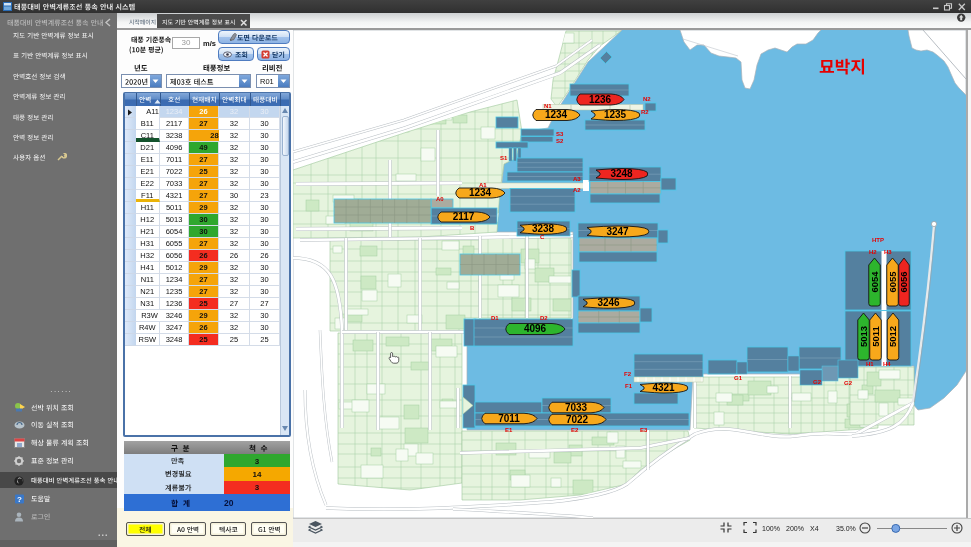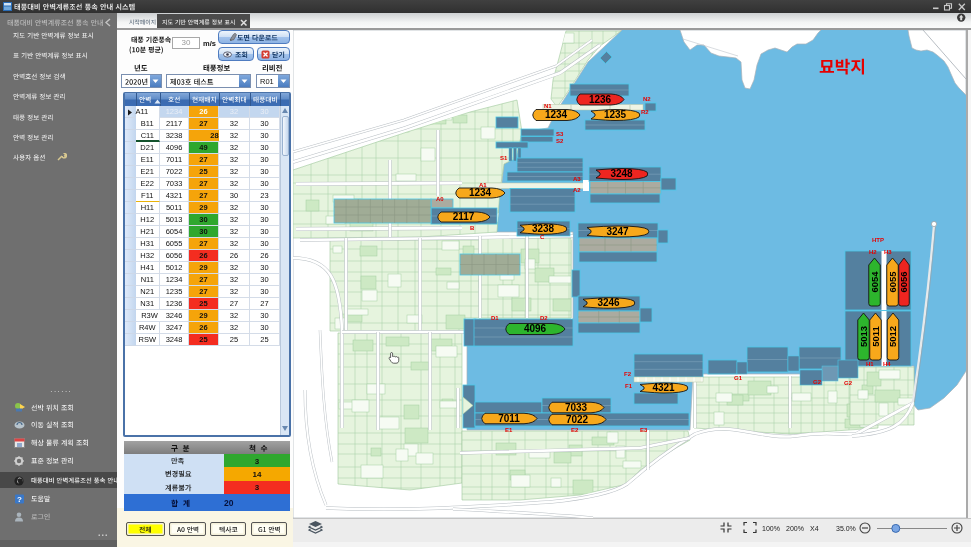--- a/index.html
+++ b/index.html
@@ -216,33 +216,33 @@
 <svg style="position:absolute;left:252.7px;top:95.4px" width="27" height="10" viewBox="0 0 27 10">
     <path transform="translate(0,7.1)" d="M0.5 -1.5H0.9Q1.4 -1.5 1.8 -1.5Q2.1 -1.5 2.5 -1.5Q2.8 -1.6 3.1 -1.6L3.2 -1.1Q2.9 -1.0 2.5 -1.0Q2.2 -0.9 1.8 -0.9Q1.4 -0.9 0.9 -0.9H0.5ZM0.5 -4.9H3.0V-4.3H1.2V-1.3H0.5ZM1.0 -3.3H2.9V-2.7H1.0ZM4.9 -5.6H5.5V0.6H4.9ZM4.0 -3.2H5.1V-2.6H4.0ZM3.5 -5.5H4.2V0.3H3.5Z M6.5 -2.6H12.0V-2.1H6.5ZM7.0 -5.4H11.5V-4.8H7.0ZM7.0 -3.7H11.5V-3.1H7.0ZM7.8 -5.1H8.5V-3.3H7.8ZM9.9 -5.1H10.6V-3.3H9.9ZM9.2 -1.6Q10.2 -1.6 10.8 -1.3Q11.3 -1.0 11.3 -0.5Q11.3 -0.0 10.8 0.3Q10.2 0.5 9.2 0.5Q8.2 0.5 7.7 0.3Q7.1 -0.0 7.1 -0.5Q7.1 -1.0 7.7 -1.3Q8.2 -1.6 9.2 -1.6ZM9.2 -1.0Q8.6 -1.0 8.2 -0.9Q7.8 -0.8 7.8 -0.5Q7.8 -0.3 8.0 -0.2Q8.2 -0.1 8.5 -0.0Q8.8 0.0 9.2 0.0Q9.7 0.0 10.0 -0.0Q10.3 -0.1 10.5 -0.2Q10.6 -0.3 10.6 -0.5Q10.6 -0.8 10.3 -0.9Q9.9 -1.0 9.2 -1.0ZM8.9 -2.3H9.6V-1.4H8.9Z M17.2 -5.6H17.9V0.6H17.2ZM16.2 -3.2H17.4V-2.6H16.2ZM15.8 -5.4H16.5V0.2H15.8ZM12.8 -1.5H13.2Q13.7 -1.5 14.0 -1.5Q14.4 -1.5 14.7 -1.5Q15.1 -1.6 15.4 -1.7L15.5 -1.1Q15.1 -1.0 14.8 -1.0Q14.4 -0.9 14.0 -0.9Q13.7 -0.9 13.2 -0.9H12.8ZM12.8 -4.8H15.1V-4.3H13.5V-1.2H12.8Z M23.1 -5.6H23.8V0.6H23.1ZM19.1 -5.1H19.8V-3.5H21.4V-5.1H22.1V-0.9H19.1ZM19.8 -3.0V-1.5H21.4V-3.0Z" fill="#fff"></path>
   </svg>
 <svg class="abs" style="left:153.5px;top:99px" width="7" height="5">
     <path d="M3.5 0.5 L6.5 4.5 H0.5 Z" fill="#dce8f8"></path>
   </svg>
 <div class="abs" style="left:125px;top:105.5px;width:10.5px;height:12.0px;background:linear-gradient(90deg,#dfeafa,#c2d6ee);border-bottom:1px solid #cdd8e8"></div>
 <svg class="abs" style="left:127px;top:108.5px" width="6" height="7">
     <path d="M1 0.5 L5 3.5 L1 6.5 Z" fill="#1a1a1a"></path>
   </svg>
-<div class="abs" style="left:135.5px;top:105.5px;width:24.5px;height:18px;background:#ffffff;border-bottom:1px solid #d4dce8;border-right:1px solid #d4dce8;color:#111;font-weight:normal;font-size:7.5px;line-height:12.0px;text-align:left">A11</div>
+<div class="abs" style="left:135.5px;top:105.5px;width:24.5px;height:18px;background:#ffffff;border-bottom:1px solid #d4dce8;border-right:1px solid #d4dce8;color:#111;font-weight:normal;font-size:7.5px;line-height:12.0px;text-align:right">A11</div>
 <div class="abs" style="left:160px;top:105.5px;width:29px;height:12.0px;background:#c3d7ef;border-bottom:1px solid #d4dce8;border-right:1px solid #d4dce8;color:#e9eef6;font-weight:normal;font-size:7.5px;line-height:12.0px;text-align:center">1234</div>
 <div class="abs" style="left:189px;top:105.5px;width:30px;height:12.0px;background:#f5a40a;border-bottom:1px solid #d4dce8;border-right:1px solid #d4dce8;color:#fdfdee;font-weight:bold;font-size:7.5px;line-height:12.0px;text-align:center">26</div>
 <div class="abs" style="left:219px;top:105.5px;width:31px;height:12.0px;background:#c3d7ef;border-bottom:1px solid #d4dce8;border-right:1px solid #d4dce8;color:#e9eef6;font-weight:normal;font-size:7.5px;line-height:12.0px;text-align:center">32</div>
 <div class="abs" style="left:250px;top:105.5px;width:30px;height:12.0px;background:#c3d7ef;border-bottom:1px solid #d4dce8;border-right:1px solid #d4dce8;color:#e9eef6;font-weight:normal;font-size:7.5px;line-height:12.0px;text-align:center">30</div>
 <div class="abs" style="left:125px;top:117.5px;width:10.5px;height:12.0px;background:linear-gradient(90deg,#dfeafa,#c2d6ee);border-bottom:1px solid #cdd8e8"></div>
 <div class="abs" style="left:135.5px;top:117.5px;width:24.5px;height:12.0px;background:#ffffff;border-bottom:1px solid #d4dce8;border-right:1px solid #d4dce8;color:#111;font-weight:normal;font-size:7.5px;line-height:12.0px;text-align:center">B11</div>
 <div class="abs" style="left:160px;top:117.5px;width:29px;height:12.0px;background:#ffffff;border-bottom:1px solid #d4dce8;border-right:1px solid #d4dce8;color:#111;font-weight:normal;font-size:7.5px;line-height:12.0px;text-align:center">2117</div>
 <div class="abs" style="left:189px;top:117.5px;width:30px;height:12.0px;background:#f5a40a;border-bottom:1px solid #d4dce8;border-right:1px solid #d4dce8;color:#111;font-weight:bold;font-size:7.5px;line-height:12.0px;text-align:center">27</div>
 <div class="abs" style="left:219px;top:117.5px;width:31px;height:12.0px;background:#ffffff;border-bottom:1px solid #d4dce8;border-right:1px solid #d4dce8;color:#111;font-weight:normal;font-size:7.5px;line-height:12.0px;text-align:center">32</div>
 <div class="abs" style="left:250px;top:117.5px;width:30px;height:12.0px;background:#ffffff;border-bottom:1px solid #d4dce8;border-right:1px solid #d4dce8;color:#111;font-weight:normal;font-size:7.5px;line-height:12.0px;text-align:center">30</div>
 <div class="abs" style="left:125px;top:129.5px;width:10.5px;height:12.0px;background:linear-gradient(90deg,#dfeafa,#c2d6ee);border-bottom:1px solid #cdd8e8"></div>
-<div class="abs" style="left:135.5px;top:129.5px;width:24.5px;height:12.0px;background:#ffffff;border-bottom:2px solid #14532d;border-right:1px solid #d4dce8;color:#111;font-weight:normal;font-size:7.5px;line-height:12.0px;text-align:center">C11</div>
+<div class="abs" style="left:135.5px;top:129.5px;width:24.5px;height:12.0px;background:#ffffff;border-bottom:4px solid #14532d;border-right:1px solid #d4dce8;color:#111;font-weight:normal;font-size:7.5px;line-height:12.0px;text-align:center">C11</div>
 <div class="abs" style="left:160px;top:129.5px;width:29px;height:12.0px;background:#ffffff;border-bottom:1px solid #d4dce8;border-right:1px solid #d4dce8;color:#111;font-weight:normal;font-size:7.5px;line-height:12.0px;text-align:center">3238</div>
 <div class="abs" style="left:189px;top:129.5px;width:52px;height:12.0px;background:#f5a40a;border-bottom:1px solid #d4dce8;border-right:1px solid #d4dce8;color:#111;font-weight:bold;font-size:7.5px;line-height:12.0px;text-align:center">28</div>
 <div class="abs" style="left:219px;top:129.5px;width:31px;height:12.0px;background:#ffffff;border-bottom:1px solid #d4dce8;border-right:1px solid #d4dce8;color:#111;font-weight:normal;font-size:7.5px;line-height:12.0px;text-align:center">32</div>
 <div class="abs" style="left:250px;top:129.5px;width:30px;height:12.0px;background:#ffffff;border-bottom:1px solid #d4dce8;border-right:1px solid #d4dce8;color:#111;font-weight:normal;font-size:7.5px;line-height:12.0px;text-align:center">30</div>
 <div class="abs" style="left:125px;top:141.5px;width:10.5px;height:12.0px;background:linear-gradient(90deg,#dfeafa,#c2d6ee);border-bottom:1px solid #cdd8e8"></div>
 <div class="abs" style="left:135.5px;top:141.5px;width:24.5px;height:12.0px;background:#ffffff;border-bottom:1px solid #d4dce8;border-right:1px solid #d4dce8;color:#111;font-weight:normal;font-size:7.5px;line-height:12.0px;text-align:center">D21</div>
 <div class="abs" style="left:160px;top:141.5px;width:29px;height:12.0px;background:#ffffff;border-bottom:1px solid #d4dce8;border-right:1px solid #d4dce8;color:#111;font-weight:normal;font-size:7.5px;line-height:12.0px;text-align:center">4096</div>
 <div class="abs" style="left:189px;top:141.5px;width:30px;height:12.0px;background:#2fa72e;border-bottom:1px solid #d4dce8;border-right:1px solid #d4dce8;color:#111;font-weight:bold;font-size:7.5px;line-height:12.0px;text-align:center">49</div>
 <div class="abs" style="left:219px;top:141.5px;width:31px;height:12.0px;background:#ffffff;border-bottom:1px solid #d4dce8;border-right:1px solid #d4dce8;color:#111;font-weight:normal;font-size:7.5px;line-height:12.0px;text-align:center">32</div>
 <div class="abs" style="left:250px;top:141.5px;width:30px;height:12.0px;background:#ffffff;border-bottom:1px solid #d4dce8;border-right:1px solid #d4dce8;color:#111;font-weight:normal;font-size:7.5px;line-height:12.0px;text-align:center">30</div>
@@ -258,21 +258,21 @@
 <div class="abs" style="left:189px;top:165.5px;width:30px;height:12.0px;background:#f5a40a;border-bottom:1px solid #d4dce8;border-right:1px solid #d4dce8;color:#111;font-weight:bold;font-size:7.5px;line-height:12.0px;text-align:center">25</div>
 <div class="abs" style="left:219px;top:165.5px;width:31px;height:12.0px;background:#ffffff;border-bottom:1px solid #d4dce8;border-right:1px solid #d4dce8;color:#111;font-weight:normal;font-size:7.5px;line-height:12.0px;text-align:center">32</div>
 <div class="abs" style="left:250px;top:165.5px;width:30px;height:12.0px;background:#ffffff;border-bottom:1px solid #d4dce8;border-right:1px solid #d4dce8;color:#111;font-weight:normal;font-size:7.5px;line-height:12.0px;text-align:center">30</div>
 <div class="abs" style="left:125px;top:177.5px;width:10.5px;height:12.0px;background:linear-gradient(90deg,#dfeafa,#c2d6ee);border-bottom:1px solid #cdd8e8"></div>
 <div class="abs" style="left:135.5px;top:177.5px;width:24.5px;height:12.0px;background:#ffffff;border-bottom:1px solid #d4dce8;border-right:1px solid #d4dce8;color:#111;font-weight:normal;font-size:7.5px;line-height:12.0px;text-align:center">E22</div>
 <div class="abs" style="left:160px;top:177.5px;width:29px;height:12.0px;background:#ffffff;border-bottom:1px solid #d4dce8;border-right:1px solid #d4dce8;color:#111;font-weight:normal;font-size:7.5px;line-height:12.0px;text-align:center">7033</div>
 <div class="abs" style="left:189px;top:177.5px;width:30px;height:12.0px;background:#f5a40a;border-bottom:1px solid #d4dce8;border-right:1px solid #d4dce8;color:#111;font-weight:bold;font-size:7.5px;line-height:12.0px;text-align:center">27</div>
 <div class="abs" style="left:219px;top:177.5px;width:31px;height:12.0px;background:#ffffff;border-bottom:1px solid #d4dce8;border-right:1px solid #d4dce8;color:#111;font-weight:normal;font-size:7.5px;line-height:12.0px;text-align:center">32</div>
 <div class="abs" style="left:250px;top:177.5px;width:30px;height:12.0px;background:#ffffff;border-bottom:1px solid #d4dce8;border-right:1px solid #d4dce8;color:#111;font-weight:normal;font-size:7.5px;line-height:12.0px;text-align:center">30</div>
 <div class="abs" style="left:125px;top:189.5px;width:10.5px;height:12.0px;background:linear-gradient(90deg,#dfeafa,#c2d6ee);border-bottom:1px solid #cdd8e8"></div>
-<div class="abs" style="left:135.5px;top:189.5px;width:24.5px;height:12.0px;background:#ffffff;border-bottom:1px solid #eab308;border-right:1px solid #d4dce8;color:#111;font-weight:normal;font-size:7.5px;line-height:12.0px;text-align:center">F11</div>
+<div class="abs" style="left:135.5px;top:189.5px;width:24.5px;height:12.0px;background:#ffffff;border-bottom:3px solid #eab308;border-right:1px solid #d4dce8;color:#111;font-weight:normal;font-size:7.5px;line-height:12.0px;text-align:center">F11</div>
 <div class="abs" style="left:160px;top:189.5px;width:29px;height:12.0px;background:#ffffff;border-bottom:1px solid #d4dce8;border-right:1px solid #d4dce8;color:#111;font-weight:normal;font-size:7.5px;line-height:12.0px;text-align:center">4321</div>
 <div class="abs" style="left:189px;top:189.5px;width:30px;height:12.0px;background:#f5a40a;border-bottom:1px solid #d4dce8;border-right:1px solid #d4dce8;color:#111;font-weight:bold;font-size:7.5px;line-height:12.0px;text-align:center">27</div>
 <div class="abs" style="left:219px;top:189.5px;width:31px;height:12.0px;background:#ffffff;border-bottom:1px solid #d4dce8;border-right:1px solid #d4dce8;color:#111;font-weight:normal;font-size:7.5px;line-height:12.0px;text-align:center">30</div>
 <div class="abs" style="left:250px;top:189.5px;width:30px;height:12.0px;background:#ffffff;border-bottom:1px solid #d4dce8;border-right:1px solid #d4dce8;color:#111;font-weight:normal;font-size:7.5px;line-height:12.0px;text-align:center">23</div>
 <div class="abs" style="left:125px;top:201.5px;width:10.5px;height:12.0px;background:linear-gradient(90deg,#dfeafa,#c2d6ee);border-bottom:1px solid #cdd8e8"></div>
 <div class="abs" style="left:135.5px;top:201.5px;width:24.5px;height:12.0px;background:#ffffff;border-bottom:1px solid #d4dce8;border-right:1px solid #d4dce8;color:#111;font-weight:normal;font-size:7.5px;line-height:12.0px;text-align:center">H11</div>
 <div class="abs" style="left:160px;top:201.5px;width:29px;height:12.0px;background:#ffffff;border-bottom:1px solid #d4dce8;border-right:1px solid #d4dce8;color:#111;font-weight:normal;font-size:7.5px;line-height:12.0px;text-align:center">5011</div>
 <div class="abs" style="left:189px;top:201.5px;width:30px;height:12.0px;background:#f5a40a;border-bottom:1px solid #d4dce8;border-right:1px solid #d4dce8;color:#111;font-weight:bold;font-size:7.5px;line-height:12.0px;text-align:center">29</div>
 <div class="abs" style="left:219px;top:201.5px;width:31px;height:12.0px;background:#ffffff;border-bottom:1px solid #d4dce8;border-right:1px solid #d4dce8;color:#111;font-weight:normal;font-size:7.5px;line-height:12.0px;text-align:center">32</div>
 <div class="abs" style="left:250px;top:201.5px;width:30px;height:12.0px;background:#ffffff;border-bottom:1px solid #d4dce8;border-right:1px solid #d4dce8;color:#111;font-weight:normal;font-size:7.5px;line-height:12.0px;text-align:center">30</div>

